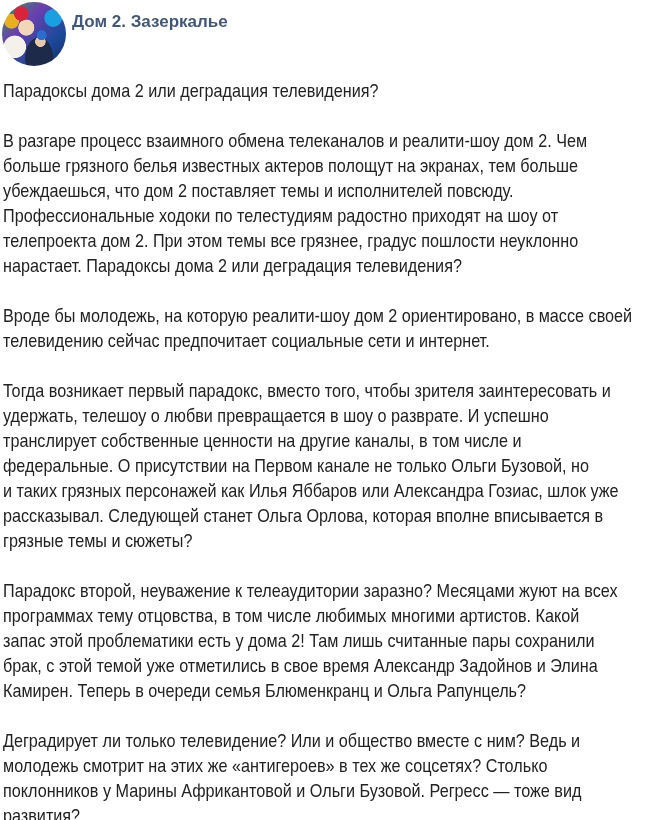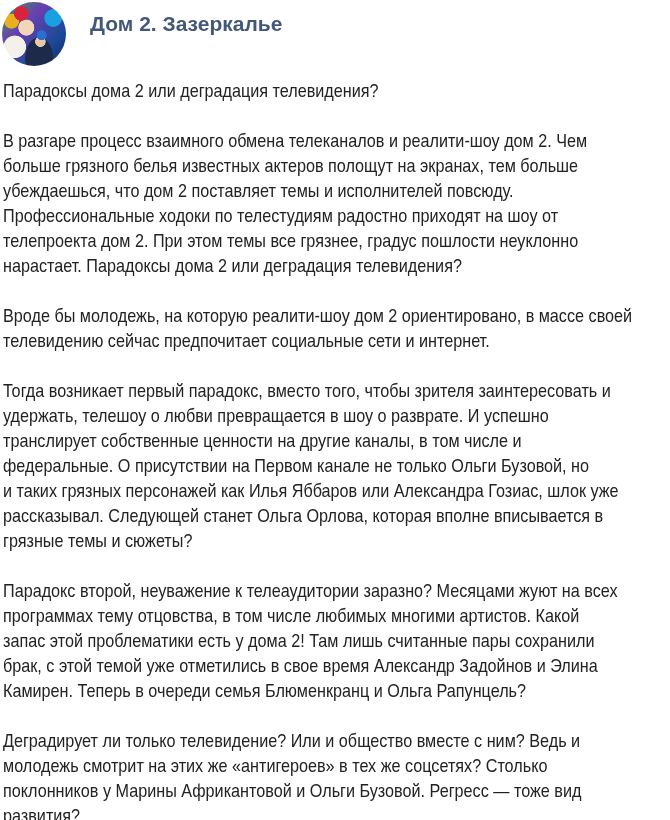--- a/index.html
+++ b/index.html
@@ -10,21 +10,21 @@
       radial-gradient(circle at 30% 18%, #d8233a 0 10%, transparent 11%),
       radial-gradient(circle at 62% 52%, #2a6fd0 0 9%, transparent 10%),
       radial-gradient(circle at 38% 40%, #f2d6b8 0 14%, transparent 15%),
       radial-gradient(circle at 60% 62%, #e9c8a8 0 9%, transparent 10%),
       radial-gradient(ellipse at 58% 88%, #1d2a4a 0 26%, transparent 27%),
       radial-gradient(circle at 80% 25%, #1aa0e0 0 12%, transparent 13%),
       radial-gradient(circle at 15% 30%, #e8b020 0 10%, transparent 11%),
       radial-gradient(circle at 20% 70%, #f4f0ea 0 16%, transparent 17%),
       linear-gradient(135deg, #2fa44a 0%, #6a3fb0 35%, #1c4a9a 70%, #0f2a66 100%);
   }
-  .title { position:absolute; left:90px; top:12px; font-size:21px; font-weight:bold; color:#42587a; white-space:nowrap; }
+  .title { position:absolute; left:72px; top:12px; font-size:17px; font-weight:bold; color:#42587a; white-space:nowrap; }
   .article { position:absolute; left:3px; top:78px; width:760px; transform-origin:0 0; transform:scaleX(0.875); color:#222222; font-size:18.5px; line-height:25px; }
   .para { margin:0 0 25px 0; }
   .line { display:block; white-space:nowrap; }
 </style>
 </head>
 <body>
 
 <div class="header">
   <div class="avatar"></div>
   <div class="title">Дом 2. Зазеркалье</div>

